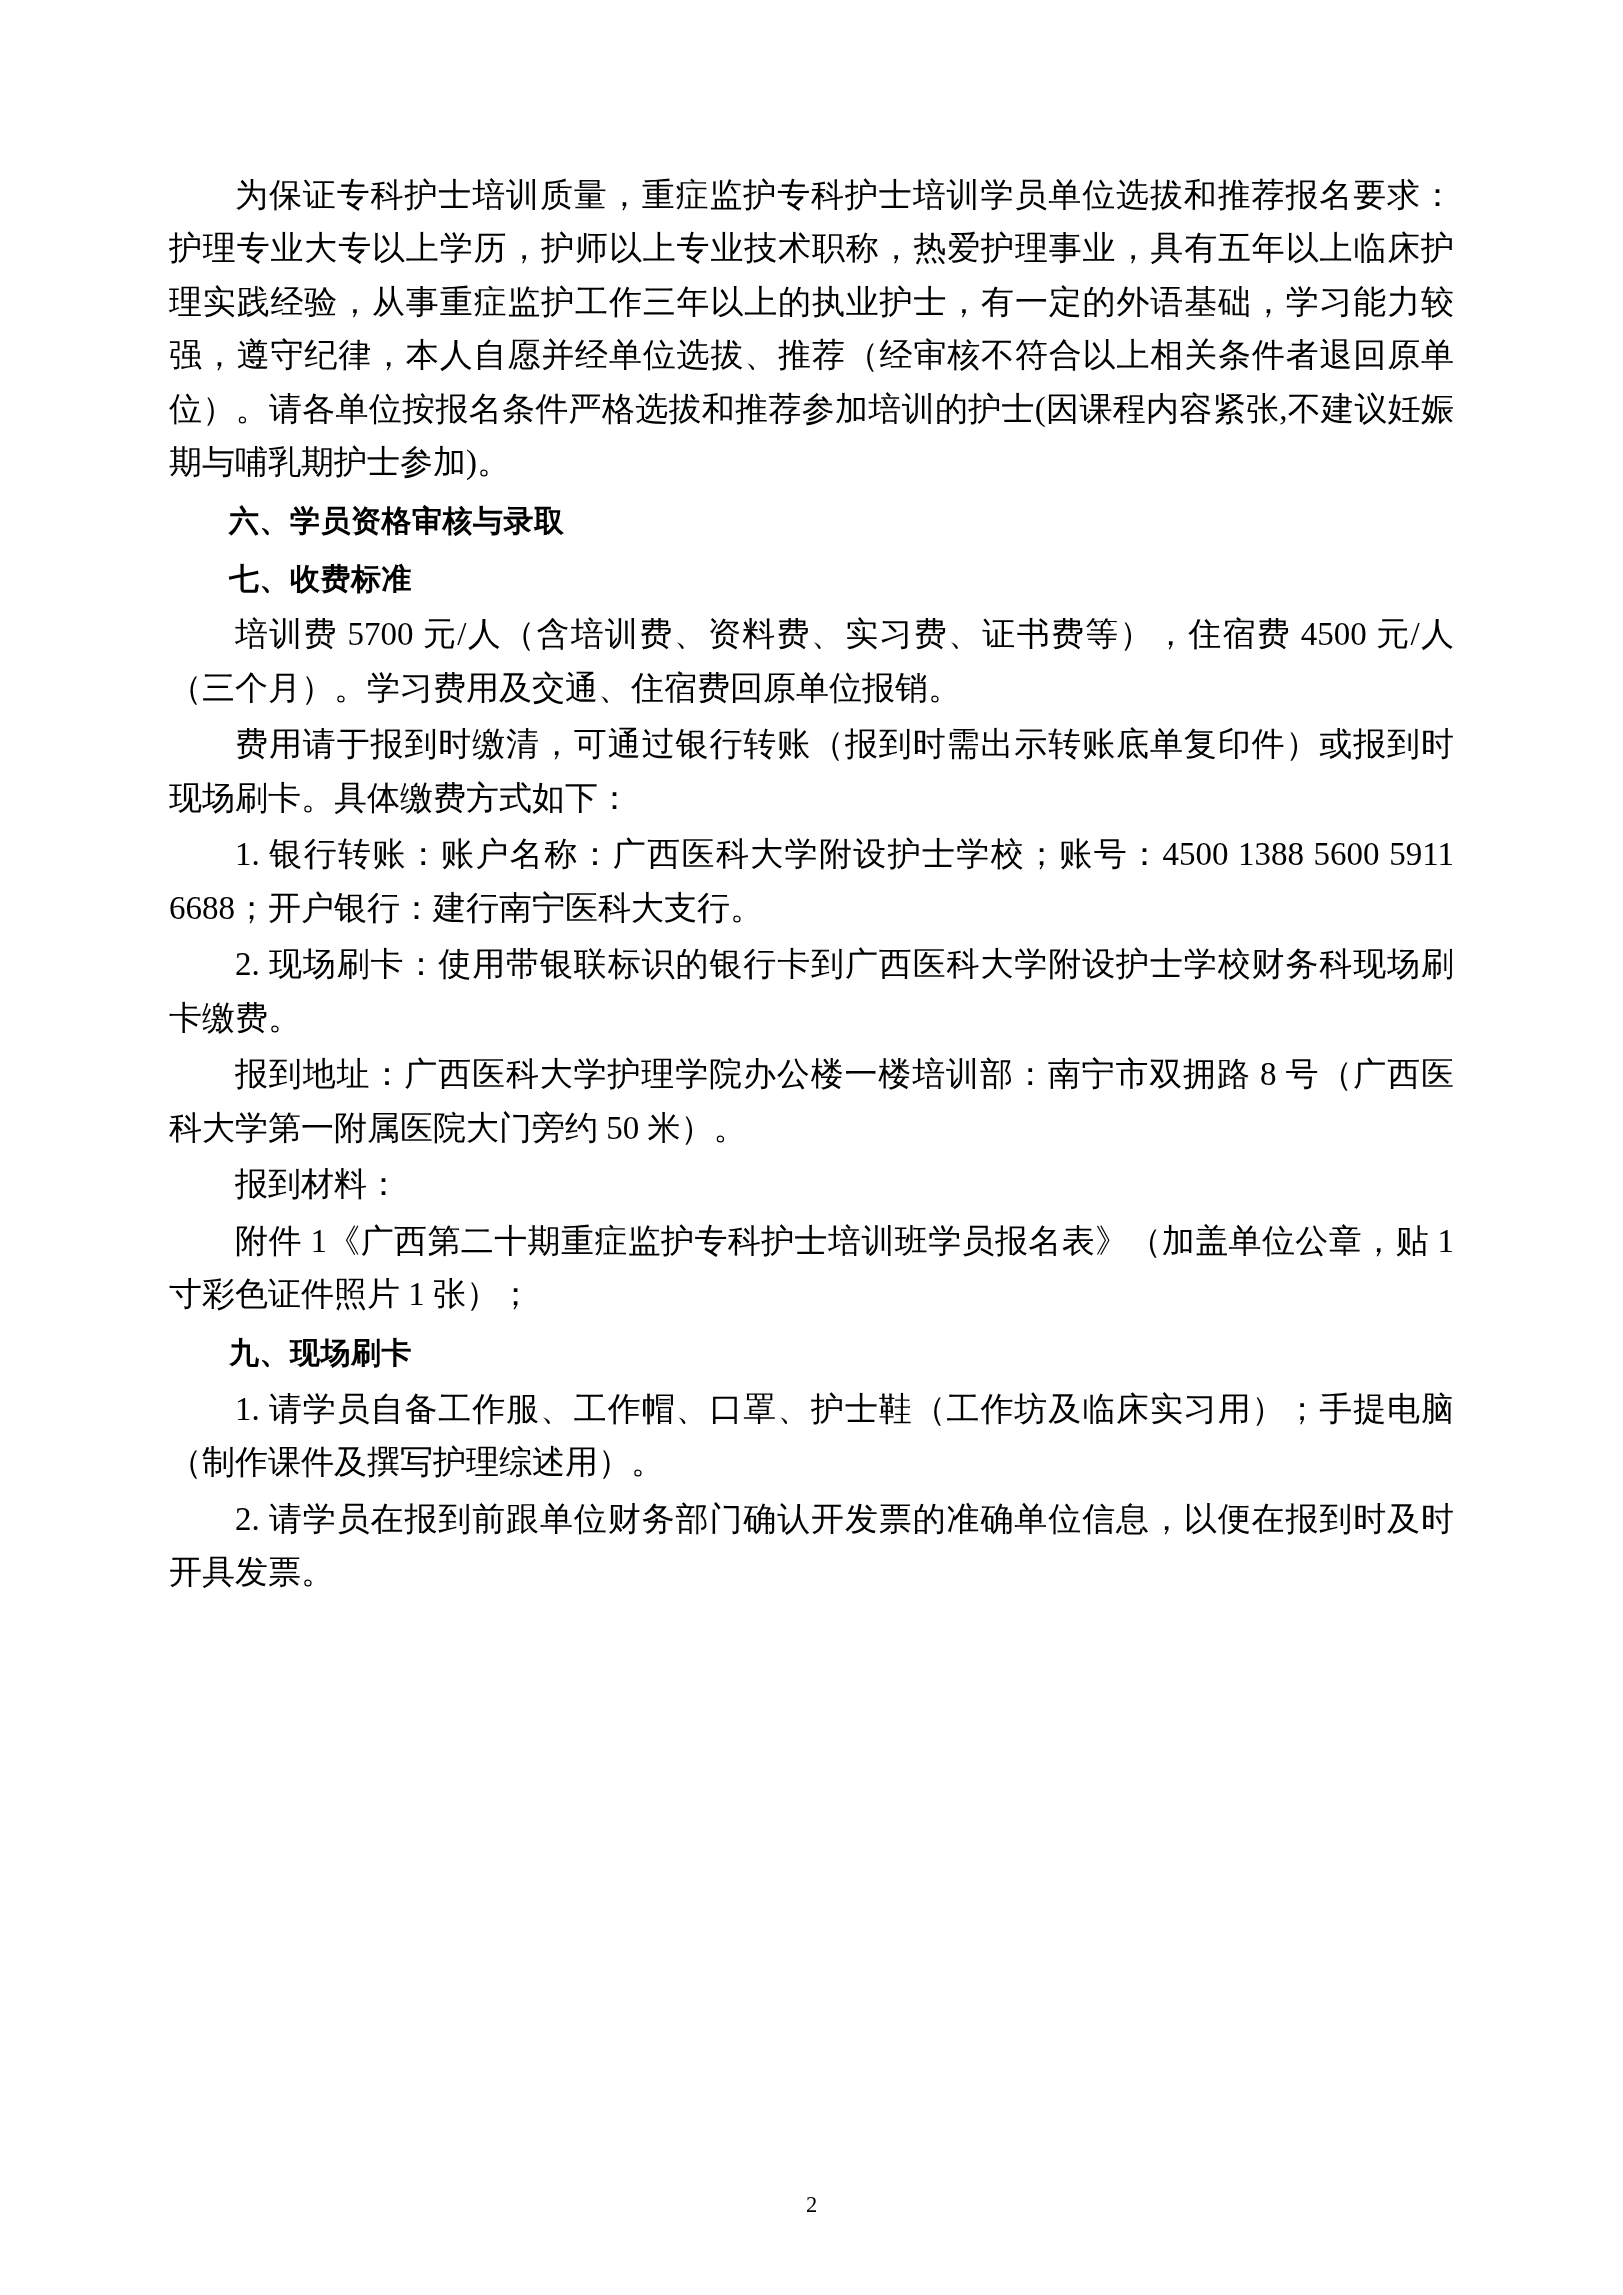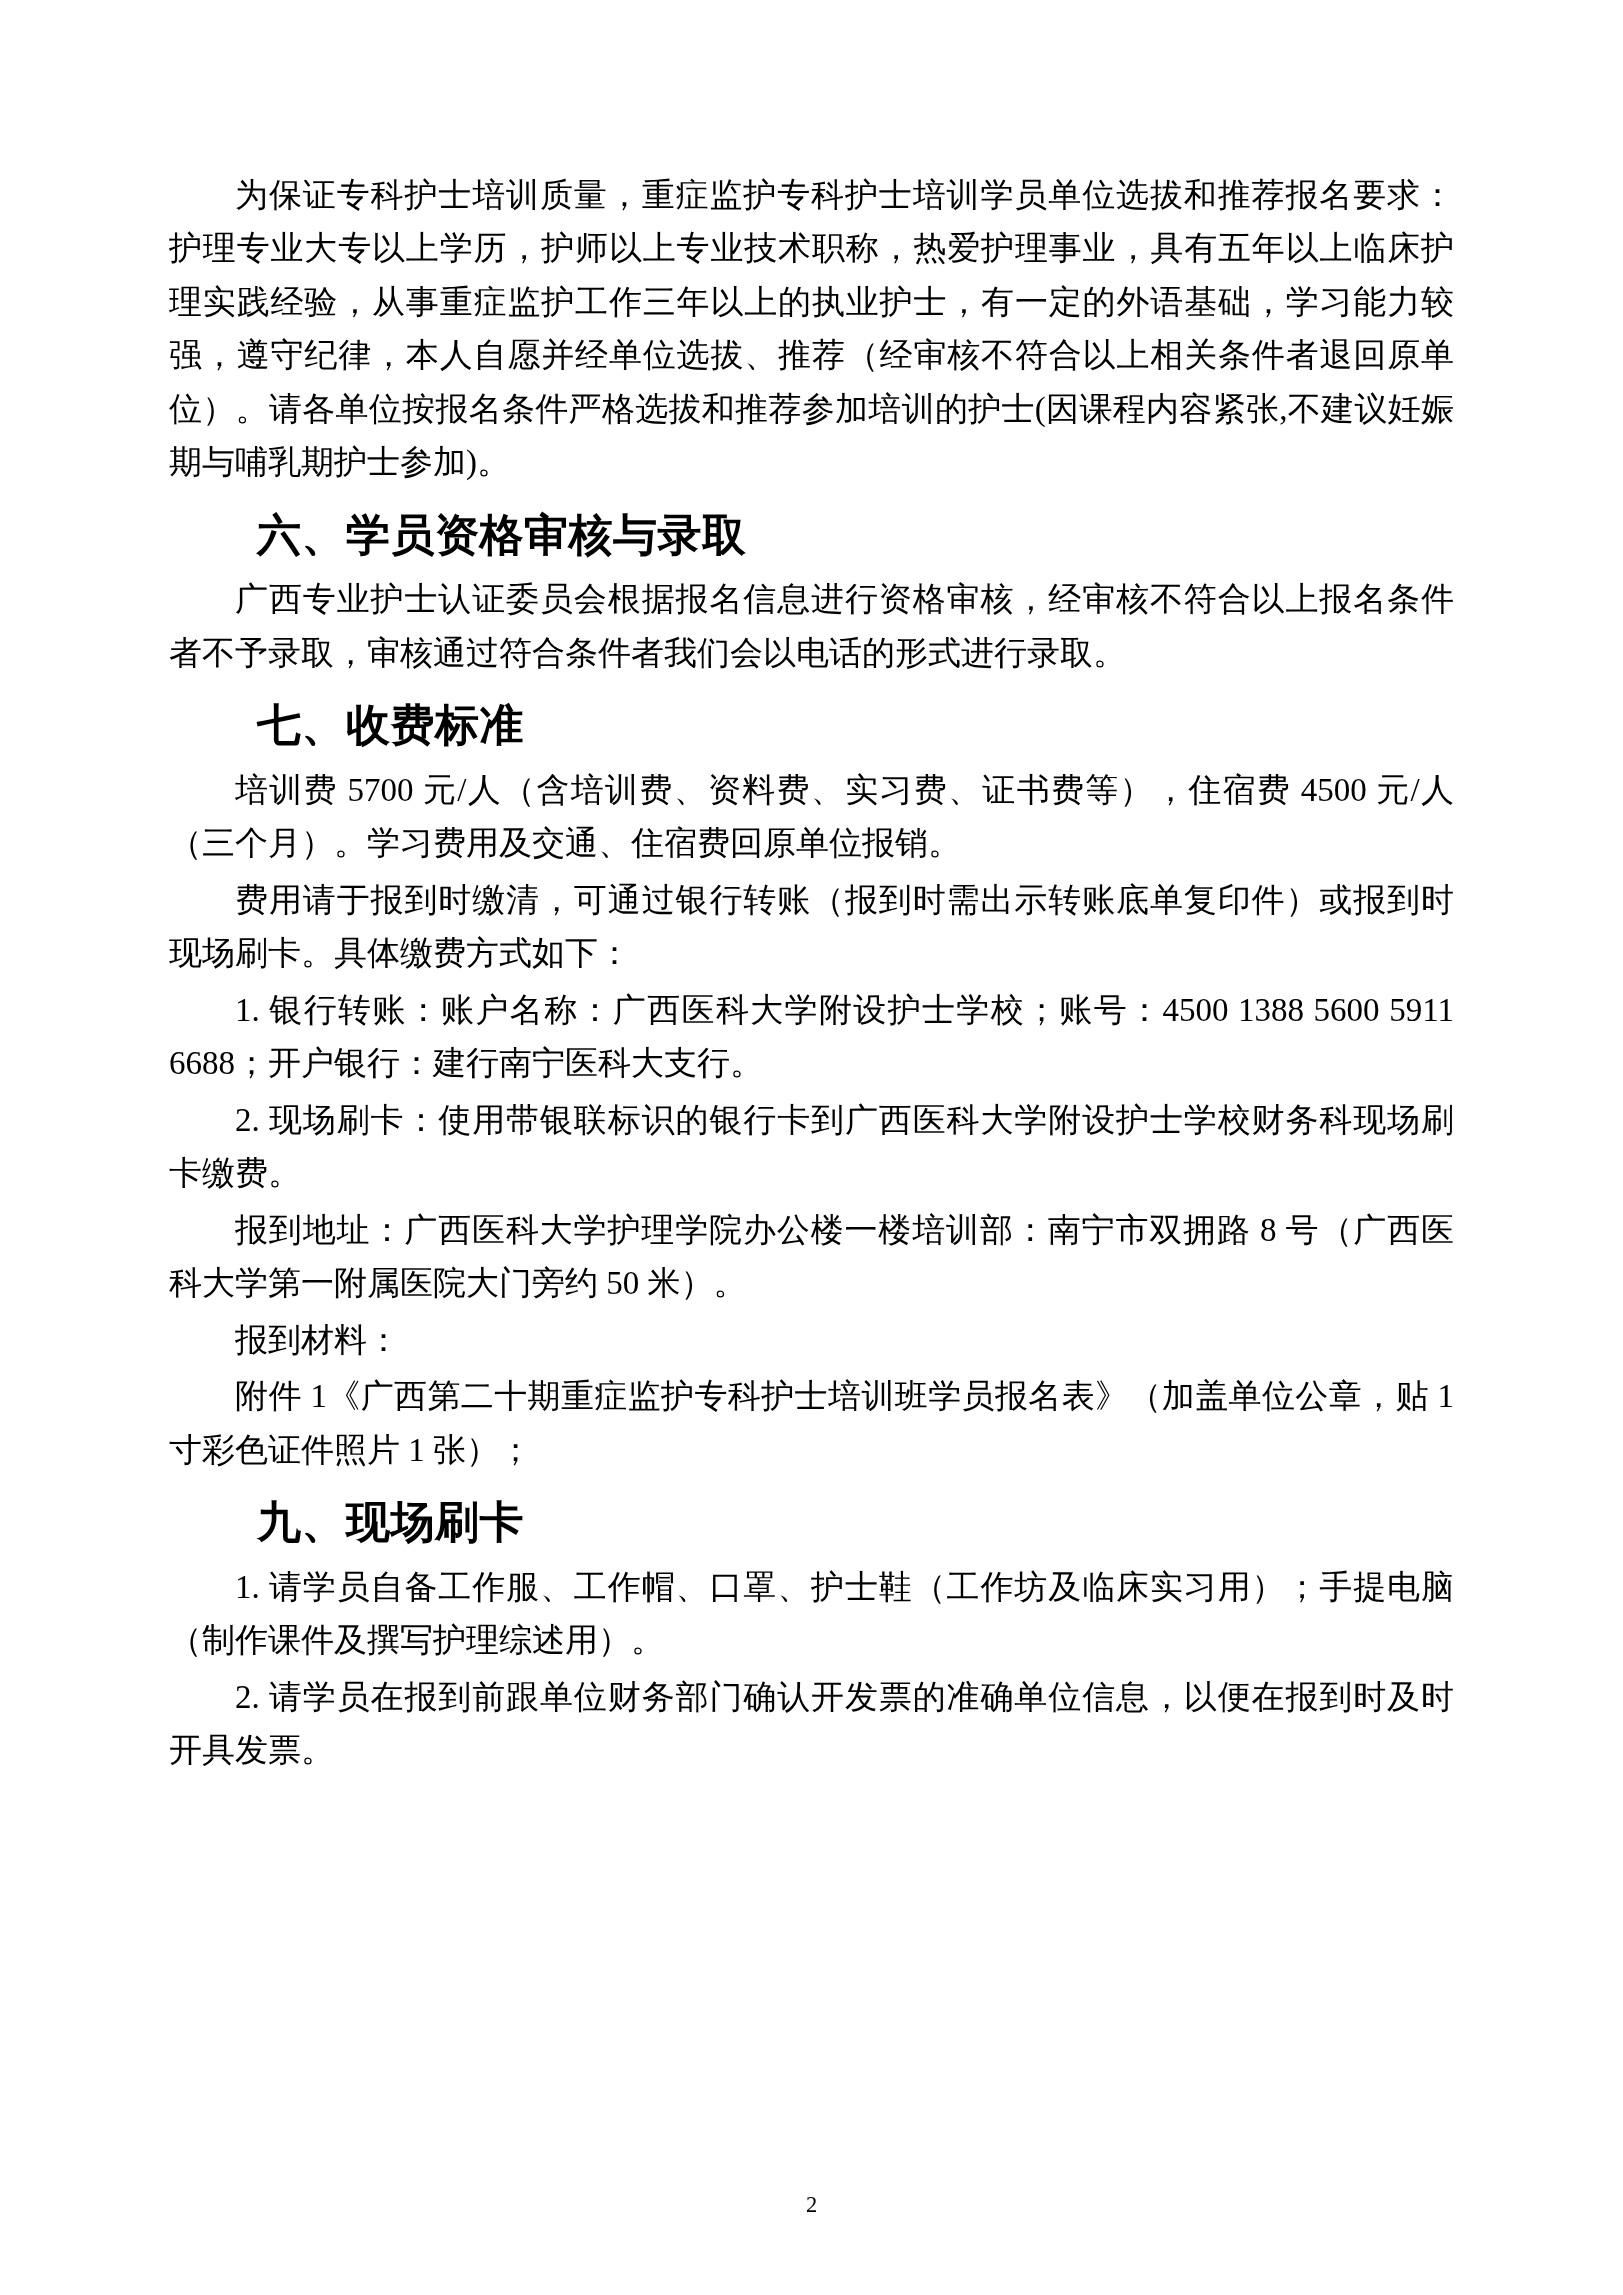--- a/index.html
+++ b/index.html
@@ -32,24 +32,24 @@
     margin: 0 0 3.1px 0;
     text-indent: 2em;
     text-align: justify;
     text-justify: inter-ideograph;
   }
   p.para.nojust {
     text-align: left;
   }
   h2.heading {
     margin: 9.2px 0 3.1px 0;
-    font-size: 44px;
+    font-size: 30px;
     font-weight: bold;
     text-indent: 2em;
-    font-family: Liberation Sans, sans-serif;
+    font-family: Liberation Mono, monospace;
     letter-spacing: 0.5px;
   }
   .page-number {
     position: absolute;
     left: 0;
     right: 0;
     bottom: 77px;
     text-align: center;
     font-size: 22.5px;
     font-family: "Liberation Serif", "DejaVu Serif", serif;
@@ -57,21 +57,20 @@
 </style>
 </head>
 <body>
 
 <div class="page">
   <div class="doc-body">
 
     <p class="para">为保证专科护士培训质量，重症监护专科护士培训学员单位选拔和推荐报名要求：护理专业大专以上学历，护师以上专业技术职称，热爱护理事业，具有五年以上临床护理实践经验，从事重症监护工作三年以上的执业护士，有一定的外语基础，学习能力较强，遵守纪律，本人自愿并经单位选拔、推荐（经审核不符合以上相关条件者退回原单位）。请各单位按报名条件严格选拔和推荐参加培训的护士(因课程内容紧张,不建议妊娠期与哺乳期护士参加)。</p>
 
     <h2 class="heading">六、学员资格审核与录取</h2>
-    <p class="para">广西专业护士认证委员会根据报名信息进行资格审核，经审核不符合以上报名条件者不予录取，审核通过符合条件者我们会以电话的形式进行录取。</p>
 
     <h2 class="heading">七、收费标准</h2>
     <p class="para">培训费 5700 元/人（含培训费、资料费、实习费、证书费等），住宿费 4500 元/人（三个月）。学习费用及交通、住宿费回原单位报销。</p>
     <p class="para">费用请于报到时缴清，可通过银行转账（报到时需出示转账底单复印件）或报到时现场刷卡。具体缴费方式如下：</p>
     <p class="para">1. 银行转账：账户名称：广西医科大学附设护士学校；账号：4500 1388 5600 5911 6688；开户银行：建行南宁医科大支行。</p>
     <p class="para">2. 现场刷卡：使用带银联标识的银行卡到广西医科大学附设护士学校财务科现场刷卡缴费。</p>
 
     <p class="para">报到地址：广西医科大学护理学院办公楼一楼培训部：南宁市双拥路 8 号（广西医科大学第一附属医院大门旁约 50 米）。</p>
     <p class="para nojust">报到材料：</p>
     <p class="para">附件 1《广西第二十期重症监护专科护士培训班学员报名表》（加盖单位公章，贴 1 寸彩色证件照片 1 张）；</p>

